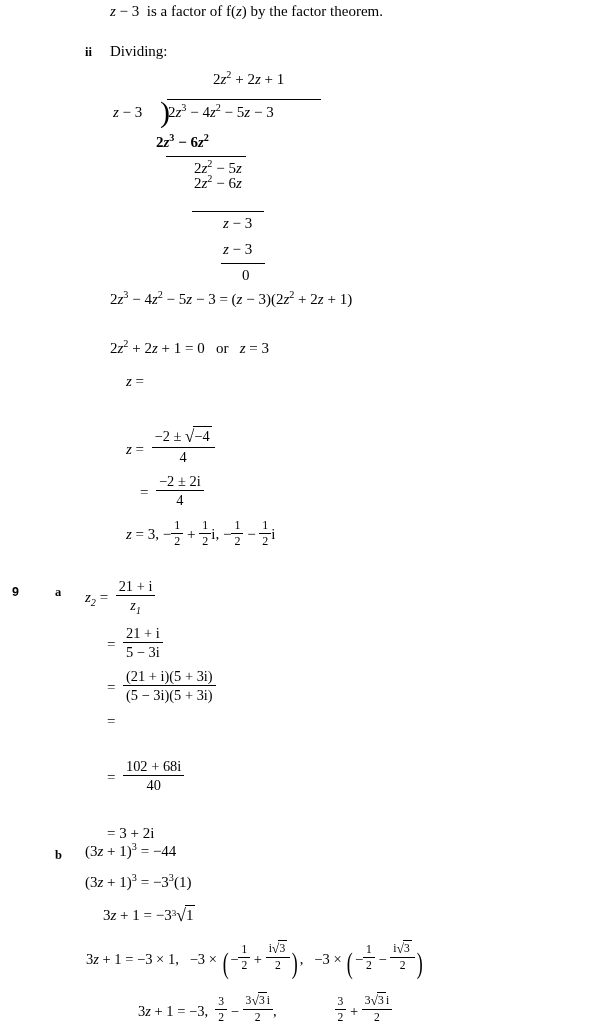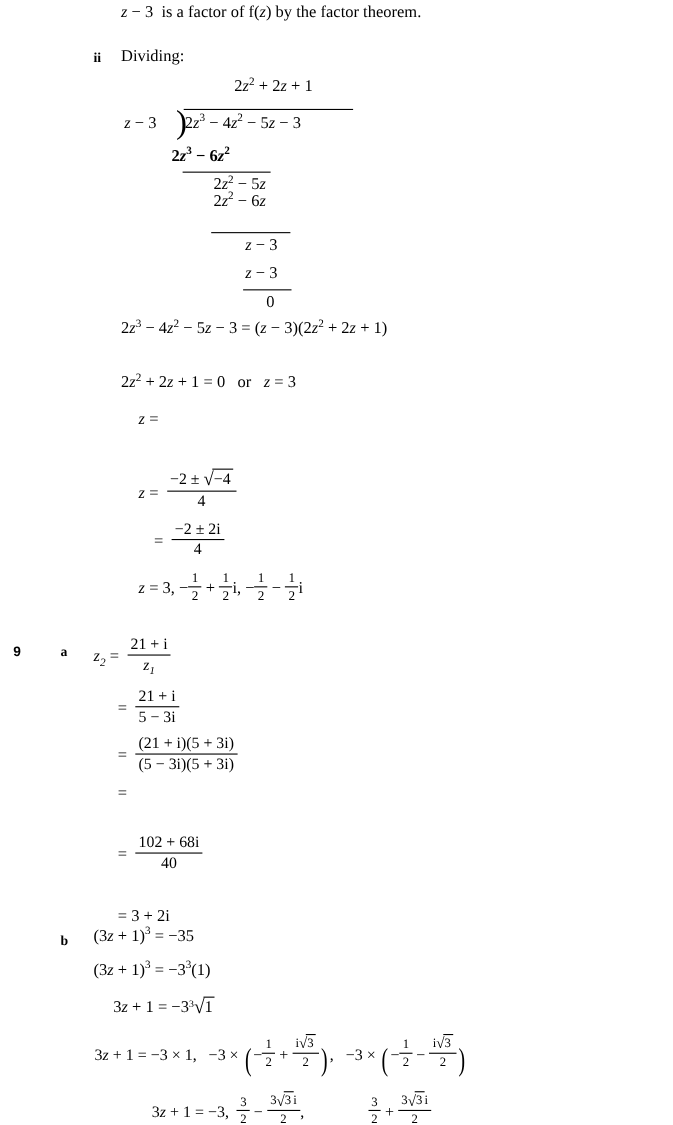--- a/index.html
+++ b/index.html
@@ -256,21 +256,21 @@
   </div>
 
   <div class="row" style="left:107px; top:801px;margin-top:24px;">
     <span class="mo">=</span> <span class="mn">3</span> <span class="mo">+</span> <span class="mn">2</span><span class="mn">i</span>
   </div>
 
   <div class="plabel" style="left:55px; top:848px;">b</div>
 
   <div class="row" style="left:85px; top:843px;">
     (<span class="mn">3</span><span class="mi">z</span> <span class="mo">+</span> <span class="mn">1</span>)<sup class="exp">3</sup>
-    <span class="mo">=</span> <span class="mo">−</span><span class="mn">35</span>
+    <span class="mo">=</span> <span class="mo">−</span><span class="mn">44</span>
   </div>
 
   <div class="row" style="left:85px; top:874px;">
     (<span class="mn">3</span><span class="mi">z</span> <span class="mo">+</span> <span class="mn">1</span>)<sup class="exp">3</sup>
     <span class="mo">=</span> <span class="mo">−</span><span class="mn">3</span><sup class="exp">3</sup>(<span class="mn">1</span>)
   </div>
 
   <div class="row" style="left:103px; top:905px;">
     <span class="mn">3</span><span class="mi">z</span> <span class="mo">+</span> <span class="mn">1</span>
     <span class="mo">=</span> <span class="mo">−</span><span class="mn">3</span><span class="cbrt-idx">3</span><span class="sqrt"><span class="radical">√</span><span class="rad-body"><span class="mn">1</span></span></span>

